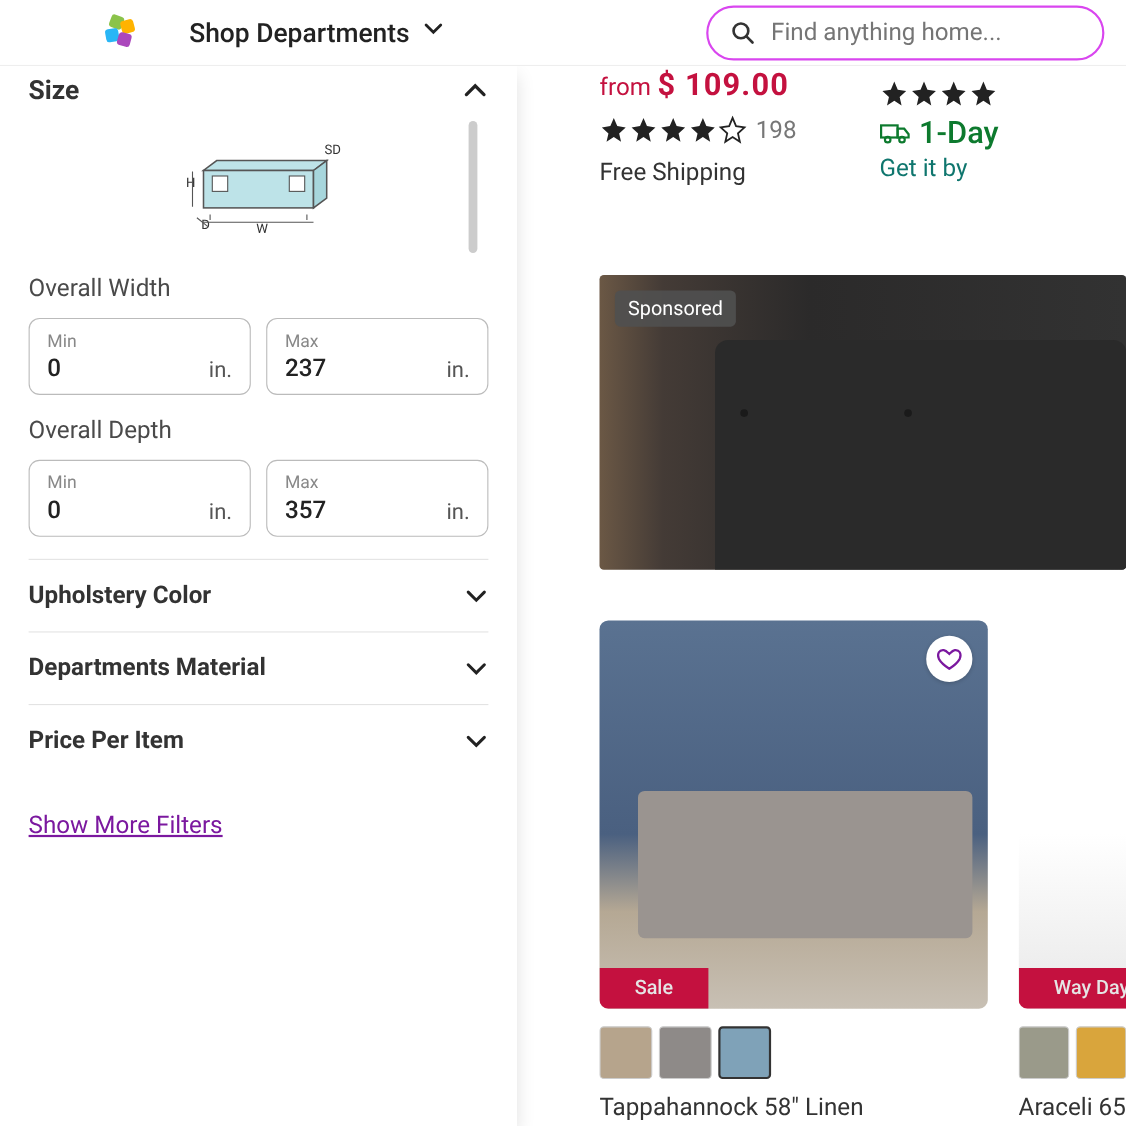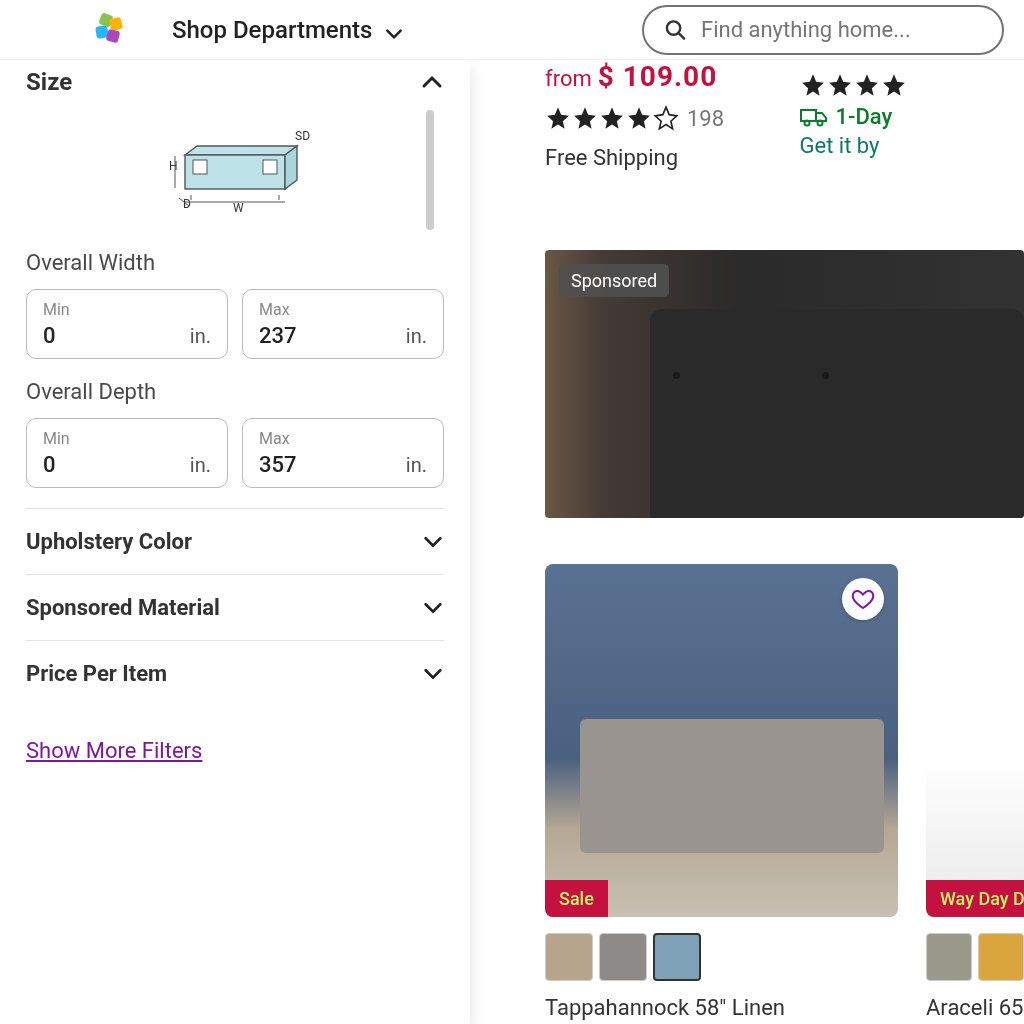--- a/index.html
+++ b/index.html
@@ -1,21 +1,21 @@
 <!DOCTYPE html>
 <html><head>
 <meta charset="utf-8">
 <style>
 *{box-sizing:border-box;margin:0;padding:0;font-family:-apple-system,BlinkMacSystemFont,"Segoe UI",Roboto,sans-serif}
 body{width:1024px;height:1024px;overflow:hidden;background:#fff;position:relative}
 .header{display:flex;align-items:center;height:60px;padding:0 20px;border-bottom:1px solid #eee;gap:20px;background:#fff;position:relative;z-index:5}
 .logo{width:36px;height:36px;display:flex;align-items:center;justify-content:center;margin-left:72px}
-.shop-dept{display:flex;align-items:flex-end;gap:12px;font-size:24px;font-weight:500;color:#222;cursor:pointer;margin-left:24px}
+.shop-dept{display:flex;align-items:flex-start;gap:12px;font-size:24px;font-weight:500;color:#222;cursor:pointer;margin-left:24px}
 .chev-down-sm{width:20px;height:20px}
-.search-wrap{margin-left:auto;display:flex;align-items:flex-start;border:2px solid #737373;border-radius:28px;padding:10px 20px;gap:14px;min-width:300px}
+.search-wrap{margin-left:auto;display:flex;align-items:flex-start;border:2px solid #d946ef;border-radius:28px;padding:10px 20px;gap:14px;min-width:300px}
 .search-wrap input{border:none;outline:none;font-size:22px;color:#888;background:transparent;width:100%}
 .content{display:flex;position:absolute;top:60px;left:0;right:0;bottom:0}
 .sidebar{width:470px;padding:0 26px 20px;background:#fff;box-shadow:0 8px 16px rgba(0,0,0,.12);position:relative;z-index:2}
 .size-hdr{display:flex;align-items:center;justify-content:space-between;padding:8px 0 14px}
 .size-hdr h3{font-size:24px;font-weight:700;color:#333}
 .diagram{display:flex;justify-content:center;padding:10px 0 20px;position:relative}
 .scroll-ind{position:absolute;right:10px;top:0;width:8px;height:120px;background:#ccc;border-radius:4px}
 .field-label{font-size:22px;color:#4a4a4a;margin:10px 0 14px}
 .range-row{display:flex;gap:14px;margin-bottom:20px}
 .range-box{flex:1;border:1px solid #bbb;border-radius:10px;padding:10px 16px;display:flex;flex-direction:column;position:relative}
@@ -31,32 +31,32 @@
 .top-prods{display:flex;gap:30px}
 .top-card{flex:1;min-width:0}
 .price-from{font-size:28px;color:#c4113f;font-weight:700;display:flex;align-items:baseline;gap:6px}
 .price-from .fr{font-size:22px;font-weight:400}
 .stars-row{display:flex;align-items:center;gap:8px;margin-top:12px}
 .stars{display:flex;gap:1px}
 .star{width:26px;height:26px}
 .rev-cnt{font-size:22px;color:#777}
 .free-ship{font-size:22px;color:#333;margin-top:14px}
 .ship-row{display:flex;align-items:center;gap:8px;margin-top:6px}
-.ship-txt{color:#0d7a2e;font-size:22px;font-weight:500}
+.ship-txt{color:#0d7a2e;font-size:28px;font-weight:500}
 .getby{color:#0f766e;font-size:22px;margin-top:4px}
 .sponsored{margin-top:80px;position:relative;height:268px;background:linear-gradient(90deg,#6b5845 0%,#443b36 12%,#2b2a2a 40%,#323232 100%);border-radius:4px;overflow:hidden}
 .sponsored .tag{position:absolute;top:14px;left:14px;background:rgba(80,80,80,.9);color:#fff;padding:6px 12px;border-radius:5px;font-size:18px}
 .card-row{display:flex;gap:28px;margin-top:46px}
 .card{position:relative;width:353px}
 .card-img{width:353px;height:353px;border-radius:8px;position:relative;overflow:hidden}
 .card-img.blue{background:linear-gradient(180deg,#5a7291 0%,#4a6080 55%,#b5a894 75%,#c8c0b4 100%)}
 .card-img.orange{background:linear-gradient(180deg,#fff 0%,#fff 55%,#e8e8e8 100%)}
 .sofa-illus{position:absolute;left:10%;right:4%;bottom:18%;height:38%;background:#9a9490;border-radius:6px}
 .fav{position:absolute;top:14px;right:14px;width:42px;height:42px;border-radius:50%;background:#fff;display:flex;align-items:center;justify-content:center;cursor:pointer;box-shadow:0 1px 4px rgba(0,0,0,.2)}
-.sale-tag{position:absolute;bottom:0;left:0;background:#c4113f;color:#bef264;padding:8px 14px;font-size:18px;font-weight:500}
+.sale-tag{position:absolute;bottom:0;left:0;background:#c4113f;color:#e5e5e5;padding:8px 32px;font-size:18px;font-weight:500}
 .swatches{display:flex;gap:6px;margin-top:16px}
 .swatch{width:48px;height:48px;border:1px solid #ccc;border-radius:4px;cursor:pointer}
 .swatch.active{border:2px solid #333}
 .card-title{font-size:22px;color:#333;margin-top:14px}
 .card.partial{width:110px;overflow:hidden}
 .card.partial .card-img{width:353px}
 svg{display:block}
 </style>
 </head>
 <body>
@@ -149,21 +149,21 @@
       </div>
     </div>
 
     <div class="filter-row">
       <h3>Upholstery Color</h3>
       <svg width="22" height="22" viewBox="0 0 24 24">
           <path d="M4 8 l8 8 l8 -8" stroke="#222" stroke-width="3" fill="none" stroke-linecap="round"></path>
         </svg>
     </div>
     <div class="filter-row">
-      <h3>Sponsored Material</h3>
+      <h3>Departments Material</h3>
       <svg width="22" height="22" viewBox="0 0 24 24">
           <path d="M4 8 l8 8 l8 -8" stroke="#222" stroke-width="3" fill="none" stroke-linecap="round"></path>
         </svg>
     </div>
     <div class="filter-row">
       <h3>Price Per Item</h3>
       <svg width="22" height="22" viewBox="0 0 24 24">
           <path d="M4 8 l8 8 l8 -8" stroke="#222" stroke-width="3" fill="none" stroke-linecap="round"></path>
         </svg>
     </div>

